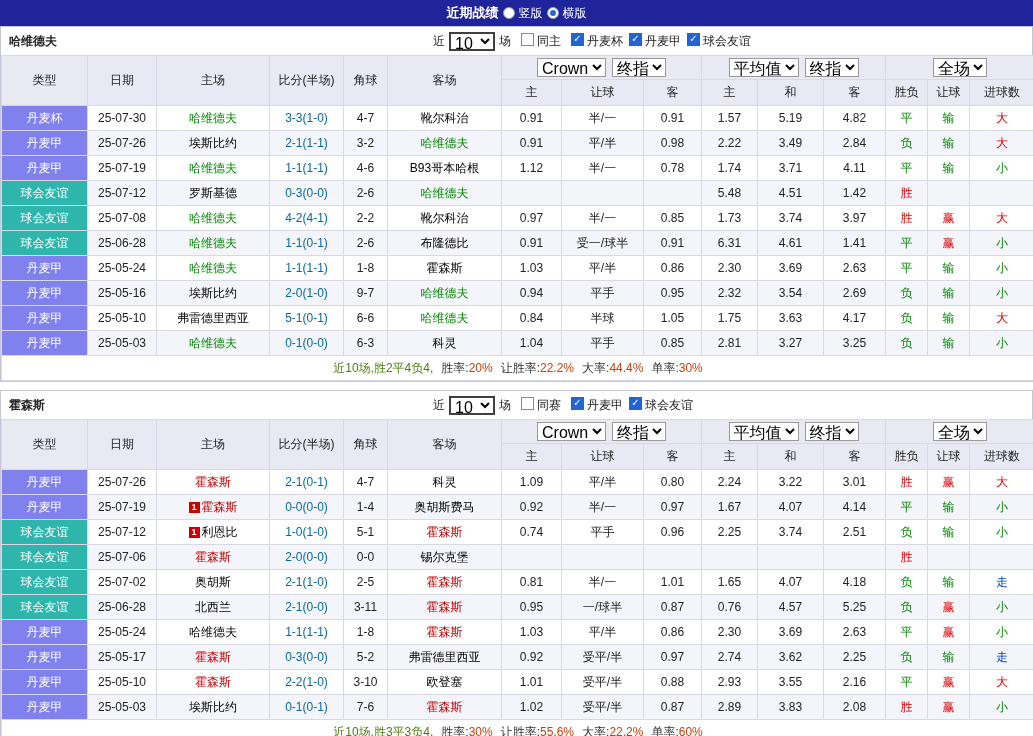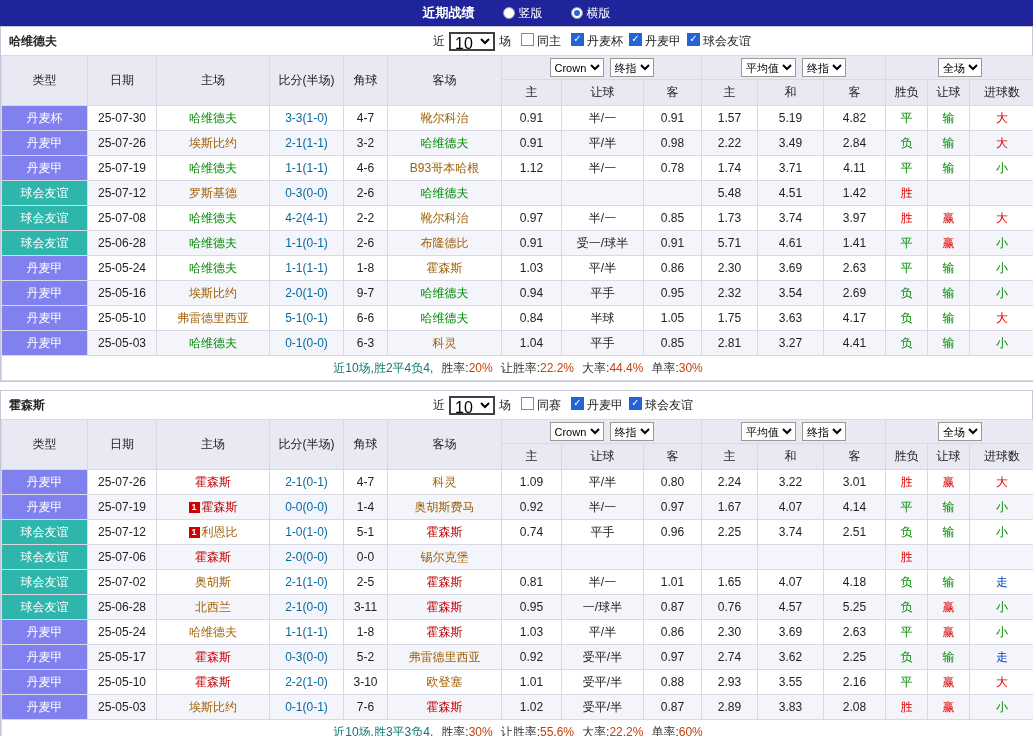--- a/index.html
+++ b/index.html
@@ -1,51 +1,51 @@
 <!DOCTYPE html>
 <html><head>
 <meta charset="utf-8">
 <style>
   *{box-sizing:border-box;margin:0;padding:0}
   html,body{background:#fff}
   body{width:1033px;font-family:"Liberation Sans","DejaVu Sans",sans-serif;font-size:12px;color:#222}
-  .title-bar{height:26px;background:#20249B;display:flex;align-items:center;justify-content:center;gap:28px;color:#fff}
+  .title-bar{height:26px;background:#20249B;display:flex;align-items:center;justify-content:center;gap:4px;color:#fff}
   .title-bar .title{font-weight:bold;font-size:13px}
   .radio-group{display:inline-flex;align-items:center;gap:4px;cursor:pointer}
   .radio{width:12px;height:12px;border-radius:50%;background:#fff;border:1px solid #9a9ab0;display:inline-block;position:relative}
   .radio.selected::after{content:"";position:absolute;left:2px;top:2px;width:6px;height:6px;border-radius:50%;background:#2668D6}
   .section{border:1px solid #C6C6D8;margin-bottom:8px;background:#fff}
   .team-bar{height:28px;position:relative;display:flex;align-items:center;background:#fff}
   .team-name{font-weight:bold;padding-left:8px}
   .filters{position:absolute;left:432px;display:flex;align-items:center;gap:4px}
   .count-select{width:46px;height:19px;font-size:16px;border:2px solid #404040;background:#fff}
   .chk{display:inline-flex;align-items:flex-start;gap:3px;margin-left:6px;cursor:pointer}
   .cb{width:13px;height:13px;border:1px solid #8a8a8a;background:#fff;display:inline-flex;align-items:center;justify-content:center;font-size:10px;color:#fff;line-height:1}
   .cb.checked{background:#2463D4;border-color:#2463D4}
   .league-filters{display:inline-flex;align-items:center}
   table.results{width:100%;border-collapse:collapse;table-layout:fixed}
   .results th,.results td{border:1px solid #D9D9E6;text-align:center;height:25px;padding:0 2px;overflow:hidden;white-space:nowrap}
   .results thead th{background:#E9E9F4;font-weight:normal;color:#222}
   .dd-row th{height:24px}
   .sub-row th{height:26px}
-  .dd-cell select{font-size:11px;height:19px;margin:0 3px;background:#fff;border:1px solid #999}
+  .dd-cell select{font-size:16px;height:19px;margin:0 3px;background:#fff;border:1px solid #999}
   tbody tr{background:#fff}
   tbody tr.alt{background:#F4F4FB}
   td.type-league{background:#8080EE;color:#fff}
   td.type-friendly{background:#2EB6AC;color:#fff}
   .c-red{color:#E00000}
   .c-green{color:#008A00}
   .c-blue{color:#0040C0}
   .t-green{color:#008A00;cursor:pointer}
   .t-red{color:#C00000;cursor:pointer}
-  .t-plain{color:#a16207;cursor:pointer}
+  .t-plain{color:#000000;cursor:pointer}
   .score{color:#0369a1;cursor:pointer}
   .badge{display:inline-block;min-width:11px;height:11px;background:#D00000;color:#fff;font-size:9px;line-height:11px;margin-right:2px;font-weight:bold;vertical-align:1px}
   .summary-row td{background:#fff;color:#333}
-  .sum-prefix{color:#0f766e}
+  .sum-prefix{color:#4d7c0f}
   .sum-label{color:#333;margin-left:8px}
   .sum-value{color:#c2410c}
 </style>
 </head>
 <body>
 
 <div class="title-bar">
   <span class="title">近期战绩</span>
   <label class="radio-group">
     <span class="radio"></span>
@@ -223,21 +223,21 @@
         <tr class="alt">
           <td class="type-friendly">球会友谊</td>
           <td>25-06-28</td>
           <td><span class="t-green">哈维德夫</span></td>
           <td><span class="score">1-1(0-1)</span></td>
           <td>2-6</td>
           <td><span class="t-plain">布隆德比</span></td>
           <td>0.91</td>
           <td>受一/球半</td>
           <td>0.91</td>
-          <td>5.71</td>
+          <td>6.31</td>
           <td>4.61</td>
           <td>1.41</td>
           <td class="c-green">平</td>
           <td class="c-red">赢</td>
           <td class="c-green">小</td>
         </tr>
         <tr>
           <td class="type-league">丹麦甲</td>
           <td>25-05-24</td>
           <td><span class="t-green">哈维德夫</span></td>
@@ -293,21 +293,21 @@
           <td>25-05-03</td>
           <td><span class="t-green">哈维德夫</span></td>
           <td><span class="score">0-1(0-0)</span></td>
           <td>6-3</td>
           <td><span class="t-plain">科灵</span></td>
           <td>1.04</td>
           <td>平手</td>
           <td>0.85</td>
           <td>2.81</td>
           <td>3.27</td>
-          <td>4.41</td>
+          <td>3.25</td>
           <td class="c-green">负</td>
           <td class="c-green">输</td>
           <td class="c-green">小</td>
         </tr>
       </tbody>
     <tfoot>
       <tr class="summary-row">
         <td colspan="15">
           <span class="sum-prefix">近10场,胜2平4负4,</span><span><span class="sum-label">胜率:</span><span class="sum-value">20%</span><span class="sum-label">让胜率:</span><span class="sum-value">22.2%</span><span class="sum-label">大率:</span><span class="sum-value">44.4%</span><span class="sum-label">单率:</span><span class="sum-value">30%</span></span>
         </td>

